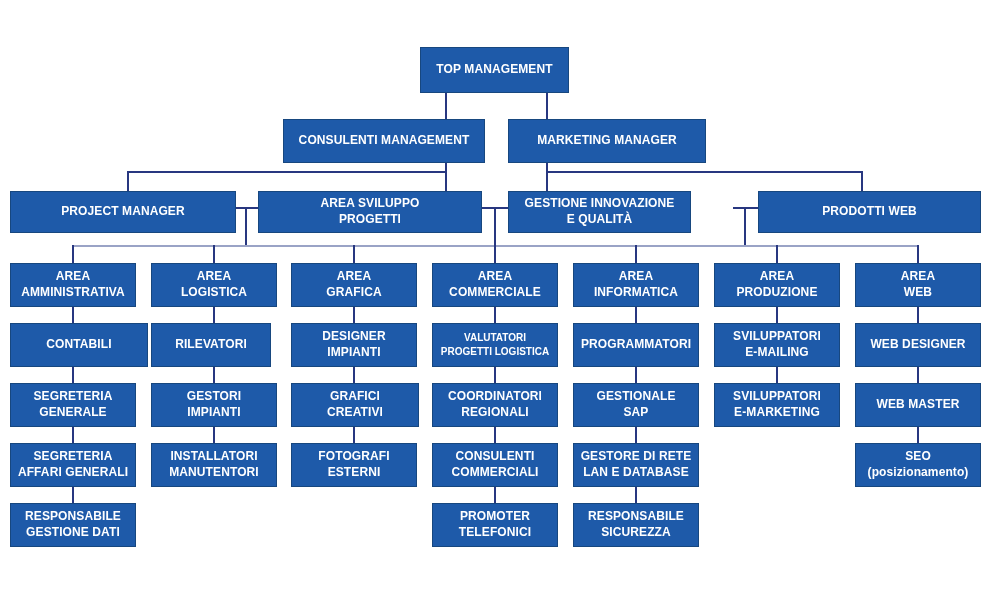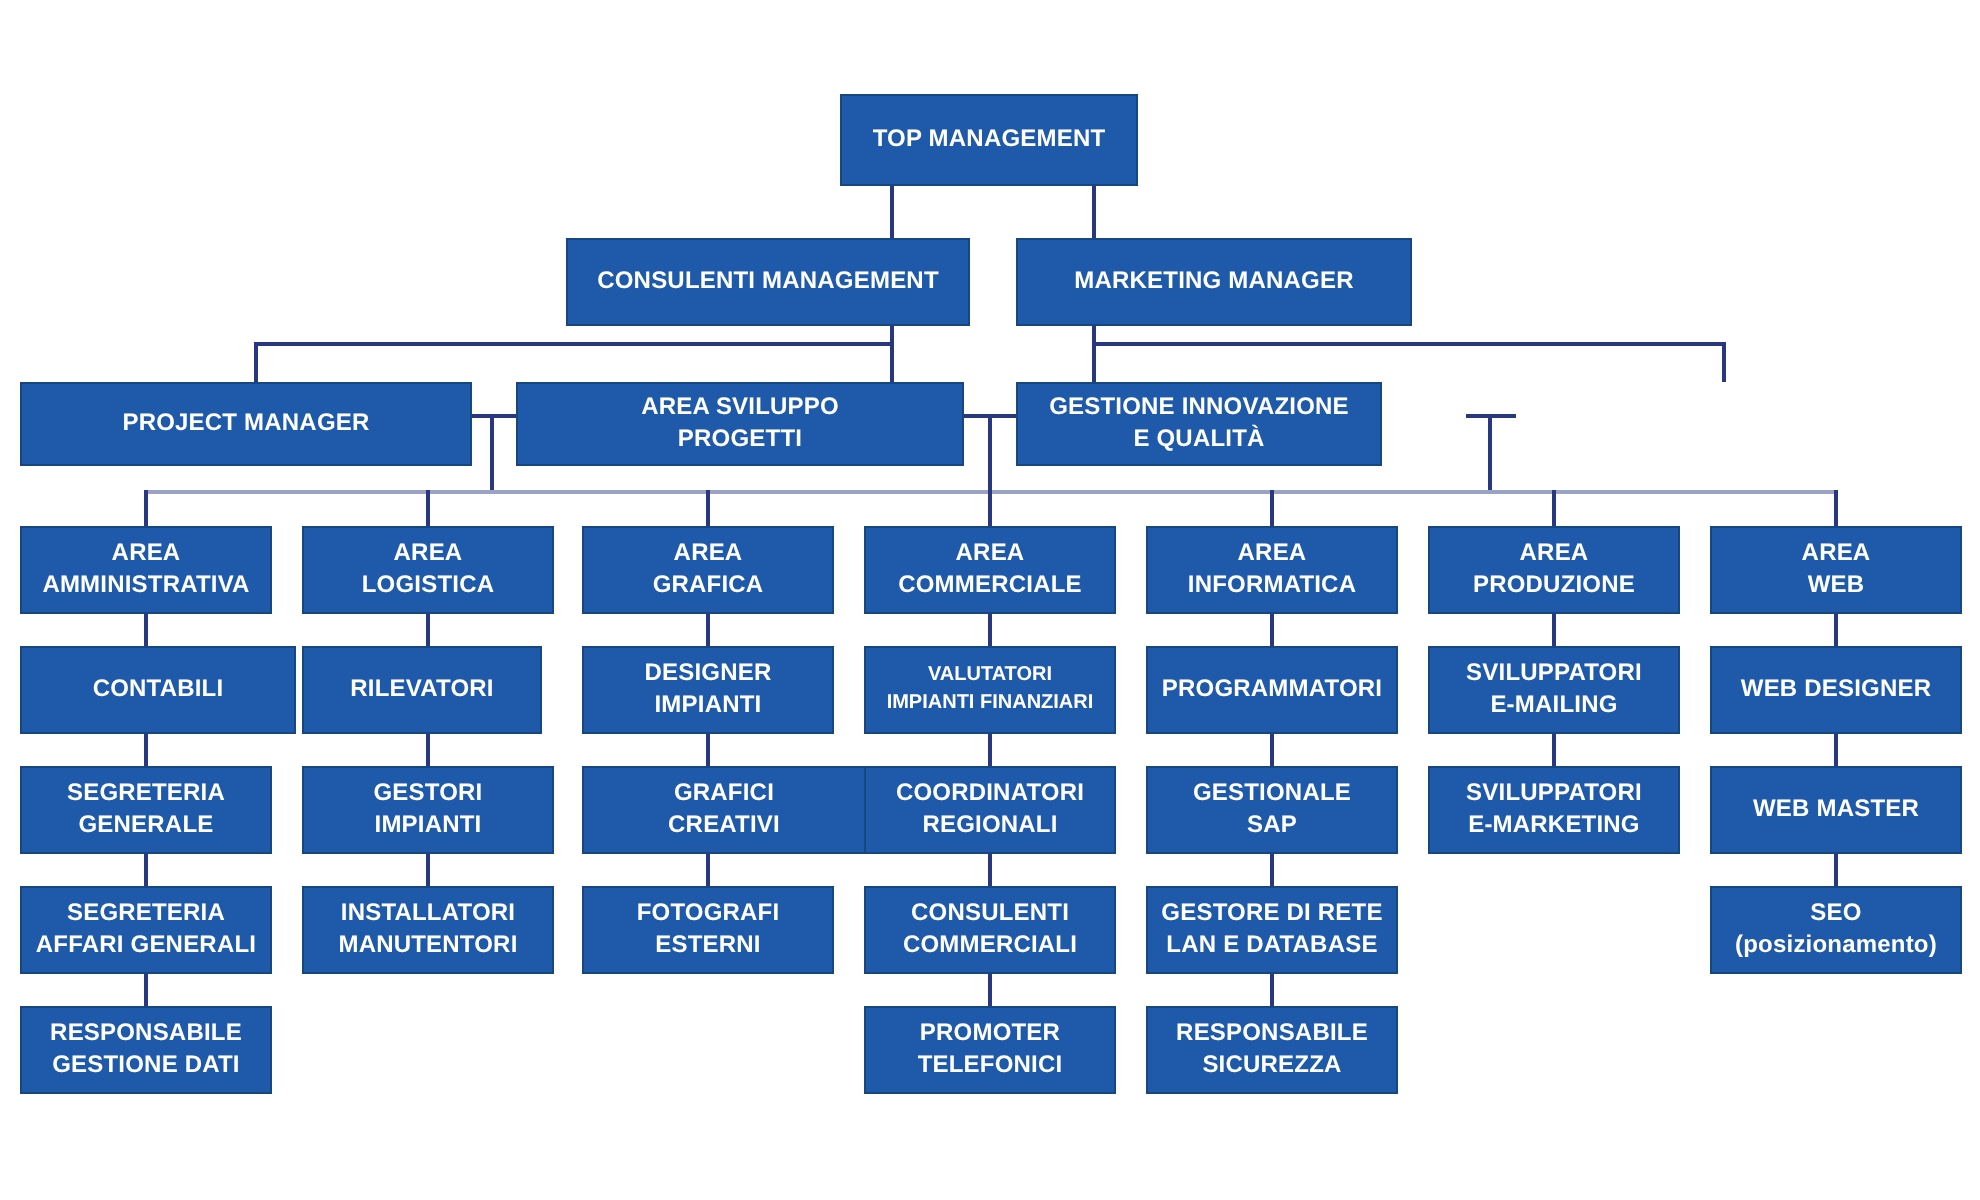--- a/index.html
+++ b/index.html
@@ -34,20 +34,21 @@
   <div class="box" style="left:420px;top:47px;width:149px;height:46px">TOP MANAGEMENT</div>
 
   <div class="box" style="left:283px;top:119px;width:202px;height:44px">CONSULENTI MANAGEMENT</div>
   <div class="box" style="left:508px;top:119px;width:198px;height:44px">MARKETING MANAGER</div>
 
   <div class="box" style="left:10px;top:191px;width:226px;height:42px">PROJECT MANAGER</div>
   <div class="box" style="left:258px;top:191px;width:224px;height:42px">AREA SVILUPPO
 PROGETTI</div>
   <div class="box" style="left:508px;top:191px;width:183px;height:42px">GESTIONE INNOVAZIONE
 E QUALITÀ</div>
+  <div class="box" style="left:758px;top:191px;width:223px;height:42px">PRODOTTI WEB</div>
 
   <div class="box" style="left:10px;top:263px;width:126px;height:44px">AREA
 AMMINISTRATIVA</div>
   <div class="box" style="left:10px;top:323px;width:138px;height:44px">CONTABILI</div>
   <div class="box" style="left:10px;top:383px;width:126px;height:44px">SEGRETERIA
 GENERALE</div>
   <div class="box" style="left:10px;top:443px;width:126px;height:44px">SEGRETERIA
 AFFARI GENERALI</div>
   <div class="box" style="left:10px;top:503px;width:126px;height:44px">RESPONSABILE
 GESTIONE DATI</div>
@@ -57,29 +58,29 @@
   <div class="box" style="left:151px;top:323px;width:120px;height:44px">RILEVATORI</div>
   <div class="box" style="left:151px;top:383px;width:126px;height:44px">GESTORI
 IMPIANTI</div>
   <div class="box" style="left:151px;top:443px;width:126px;height:44px">INSTALLATORI
 MANUTENTORI</div>
 
   <div class="box" style="left:291px;top:263px;width:126px;height:44px">AREA
 GRAFICA</div>
   <div class="box" style="left:291px;top:323px;width:126px;height:44px">DESIGNER
 IMPIANTI</div>
-  <div class="box" style="left:291px;top:383px;width:142px;height:44px">GRAFICI
+  <div class="box" style="left:291px;top:383px;width:128px;height:44px">GRAFICI
 CREATIVI</div>
   <div class="box" style="left:291px;top:443px;width:126px;height:44px">FOTOGRAFI
 ESTERNI</div>
 
   <div class="box" style="left:432px;top:263px;width:126px;height:44px">AREA
 COMMERCIALE</div>
   <div class="box small" style="left:432px;top:323px;width:126px;height:44px">VALUTATORI
-IMPIANTI FINANZIARI</div>
+PROGETTI LOGISTICA</div>
   <div class="box" style="left:432px;top:383px;width:126px;height:44px">COORDINATORI
 REGIONALI</div>
   <div class="box" style="left:432px;top:443px;width:126px;height:44px">CONSULENTI
 COMMERCIALI</div>
   <div class="box" style="left:432px;top:503px;width:126px;height:44px">PROMOTER
 TELEFONICI</div>
 
   <div class="box" style="left:573px;top:263px;width:126px;height:44px">AREA
 INFORMATICA</div>
   <div class="box" style="left:573px;top:323px;width:126px;height:44px">PROGRAMMATORI</div>

